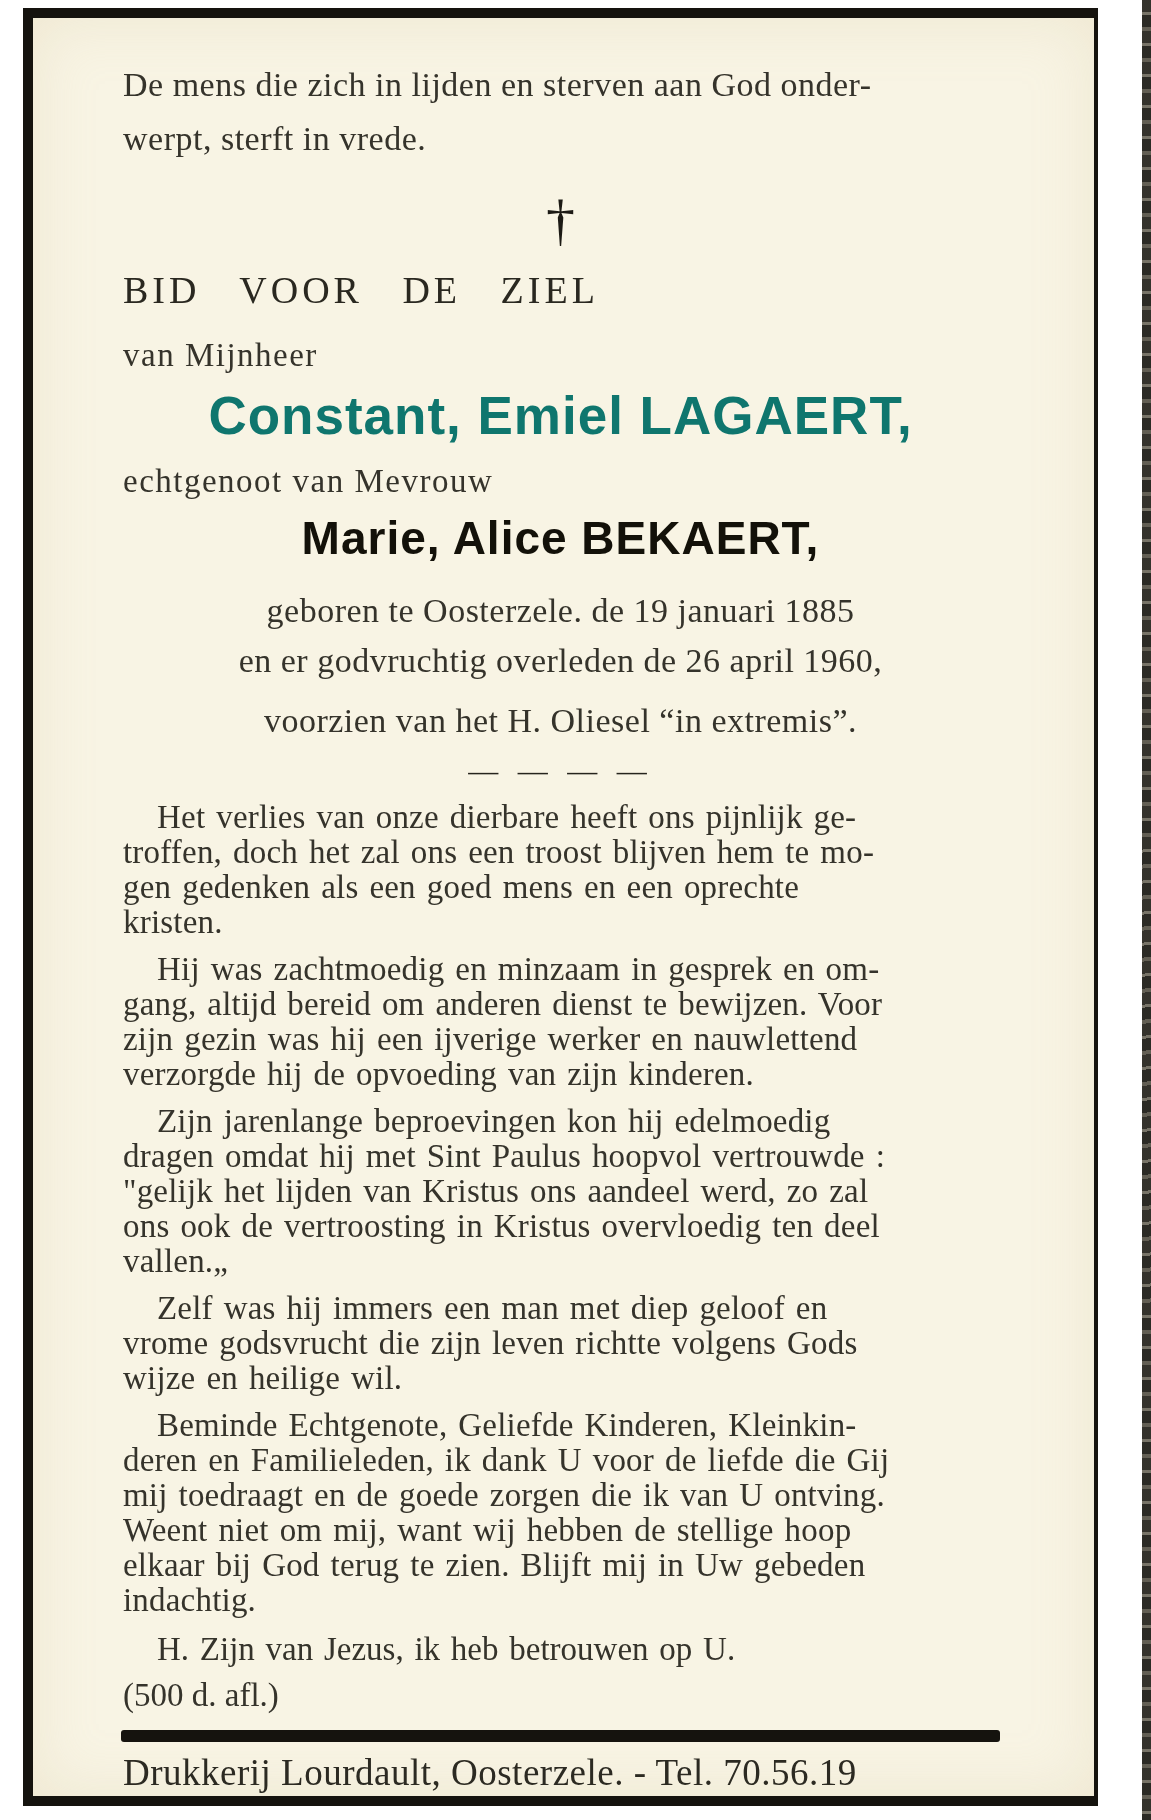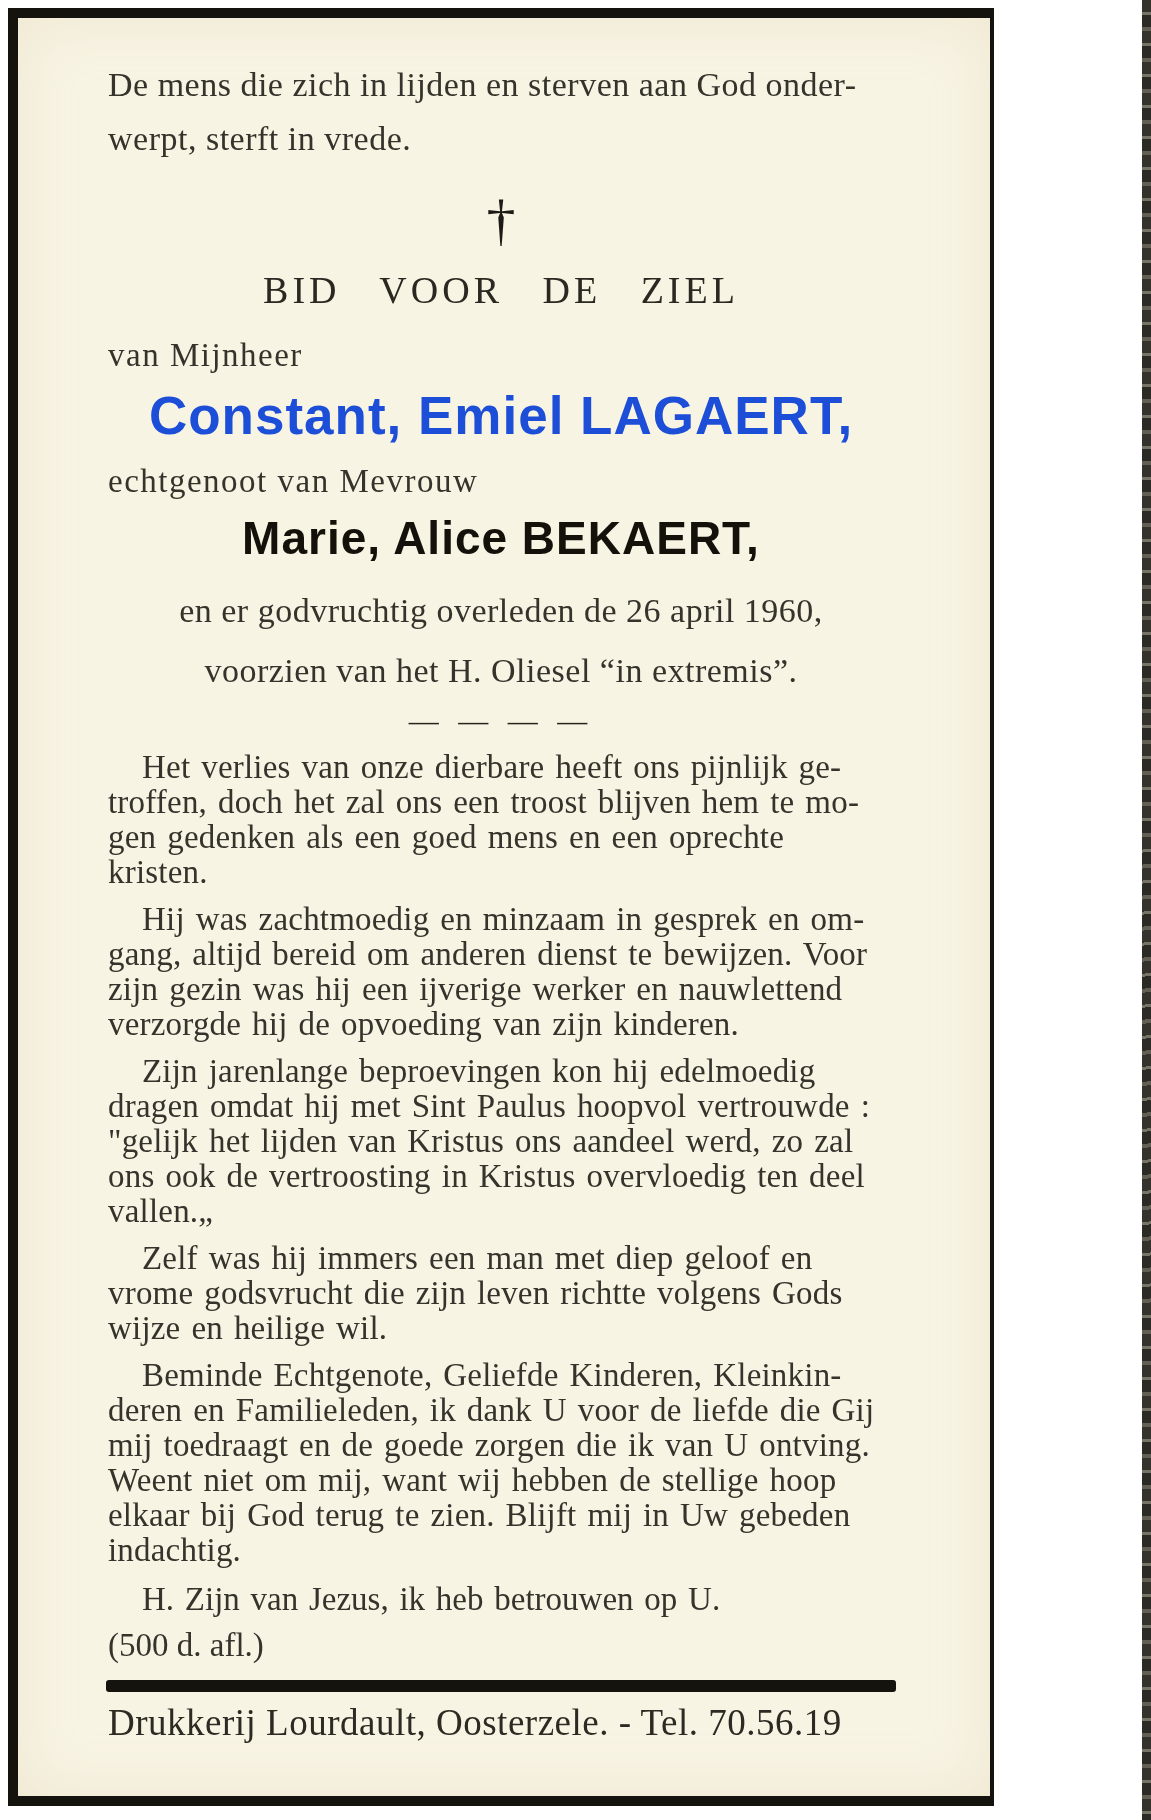--- a/index.html
+++ b/index.html
@@ -5,22 +5,22 @@
   html, body { margin:0; padding:0; }
   body {
     width:1151px; height:1820px;
     background:#ffffff;
     position:relative;
     font-family:"Liberation Serif", serif;
     overflow:hidden;
   }
   .card {
     position:absolute;
-    left:8px; top:8px;
-    width:986px; height:1798px;
+    left:23px; top:8px;
+    width:1075px; height:1798px;
     box-sizing:border-box;
     background:#f8f4e4;
     border:10px solid #15130e;
     border-right-width:4px;
     overflow:hidden;
     box-shadow:inset 0 0 60px rgba(210,195,150,0.25);
   }
   .ragged-edge {
     position:absolute;
     top:0; right:0;
@@ -34,30 +34,30 @@
   }
   .content {
     padding:40px 96px 0 90px;
     color:#35332b;
   }
   .quote { font-size:34px; line-height:54px; margin-bottom:24px; letter-spacing:0.5px; }
   .quote-row2 { display:flex; justify-content:space-between; }
   .quote-attr { margin-right:148px; }
   .cross { text-align:center; font-size:58px; line-height:60px; margin:0 0 18px 0; color:#1c1a14; }
   .pray-title {
-    text-align:center; font-size:38px; line-height:44px;
+    text-align:left; font-size:38px; line-height:44px;
     letter-spacing:4px; word-spacing:26px; color:#2a2820;
     margin-bottom:24px;
   }
   .of-line { font-size:33px; line-height:38px; letter-spacing:1.5px; margin-bottom:12px; }
   .deceased-name {
     text-align:center;
     font-family:"Liberation Sans", sans-serif; font-weight:bold;
     font-size:53px; line-height:60px; letter-spacing:1px;
-    color:#1d4ed8; margin-bottom:16px;
+    color:#0f766e; margin-bottom:16px;
   }
   .spouse-name {
     text-align:center;
     font-family:"Liberation Sans", sans-serif; font-weight:bold;
     font-size:46px; line-height:52px; letter-spacing:1px;
     color:#131109; margin-bottom:22px;
   }
   .dates { text-align:center; font-size:34px; line-height:50px; letter-spacing:0.5px; }
   .sacrament { text-align:center; font-size:34px; line-height:46px; margin-top:12px; letter-spacing:0.5px; }
   .dash-sep { text-align:center; font-size:30px; line-height:34px; letter-spacing:6px; margin:10px 0 12px 0; color:#26241d; }
@@ -93,20 +93,21 @@
 
     <div class="of-line">van Mijnheer</div>
 
     <div class="deceased-name">Constant, Emiel LAGAERT,</div>
 
     <div class="of-line">echtgenoot van Mevrouw</div>
 
     <div class="spouse-name">Marie, Alice BEKAERT,</div>
 
     <div class="dates">
+      <div>geboren te Oosterzele. de 19 januari 1885</div>
       <div>en er godvruchtig overleden de 26 april 1960,</div>
     </div>
 
     <div class="sacrament">voorzien van het H. Oliesel “in extremis”.</div>
 
     <div class="dash-sep">— — — —</div>
 
     <p class="para">Het verlies van onze dierbare heeft ons pijnlijk ge-
 troffen, doch het zal ons een troost blijven hem te mo-
 gen gedenken als een goed mens en een oprechte

